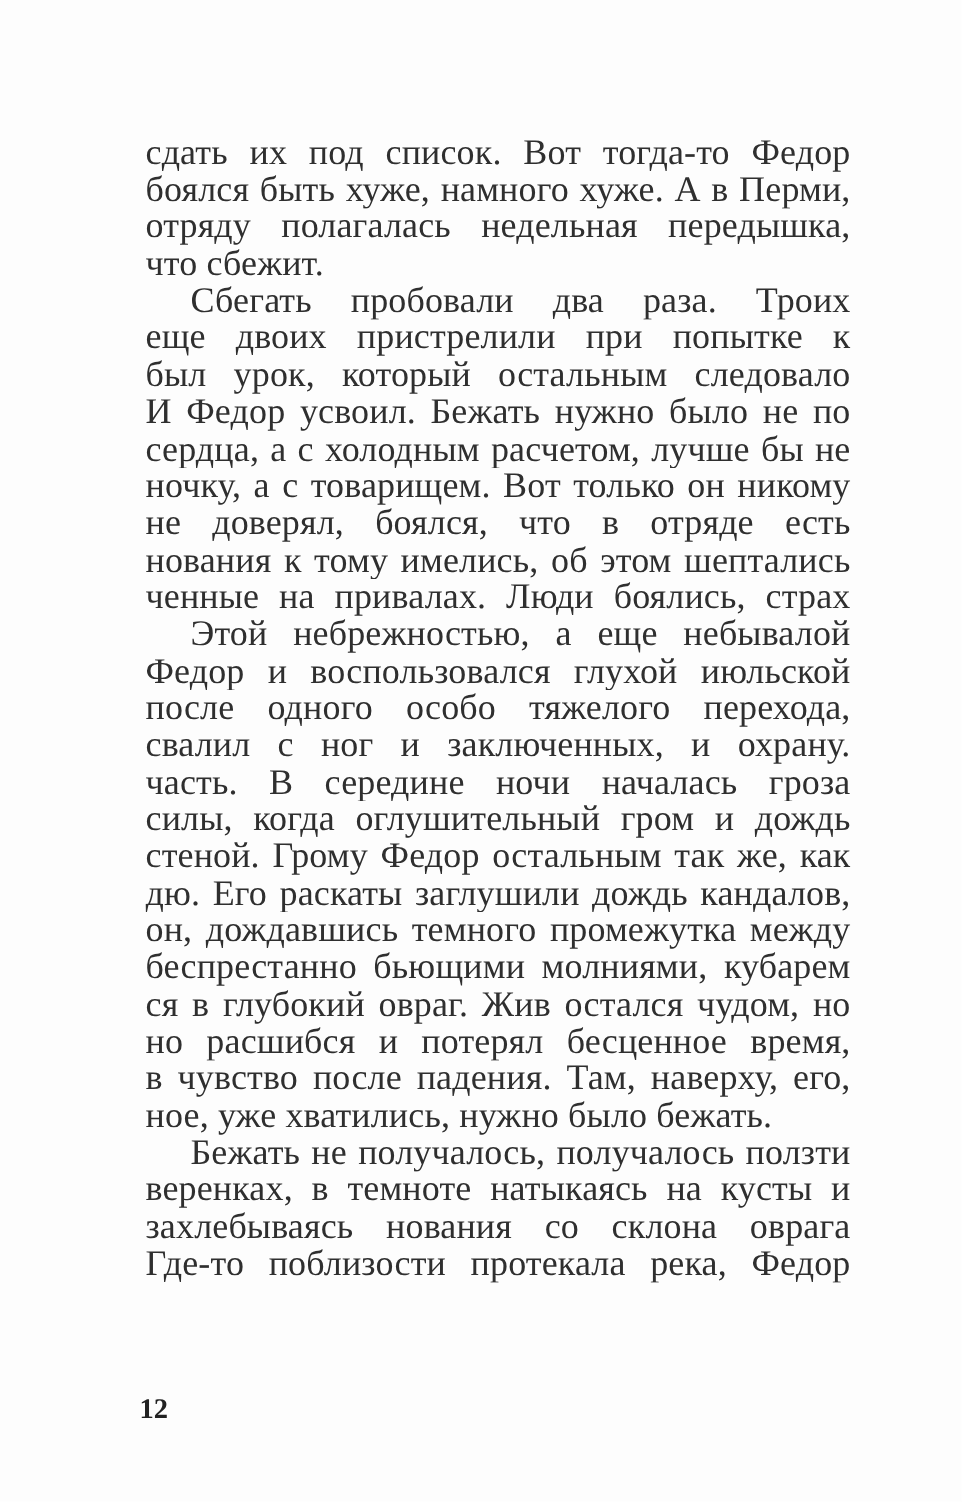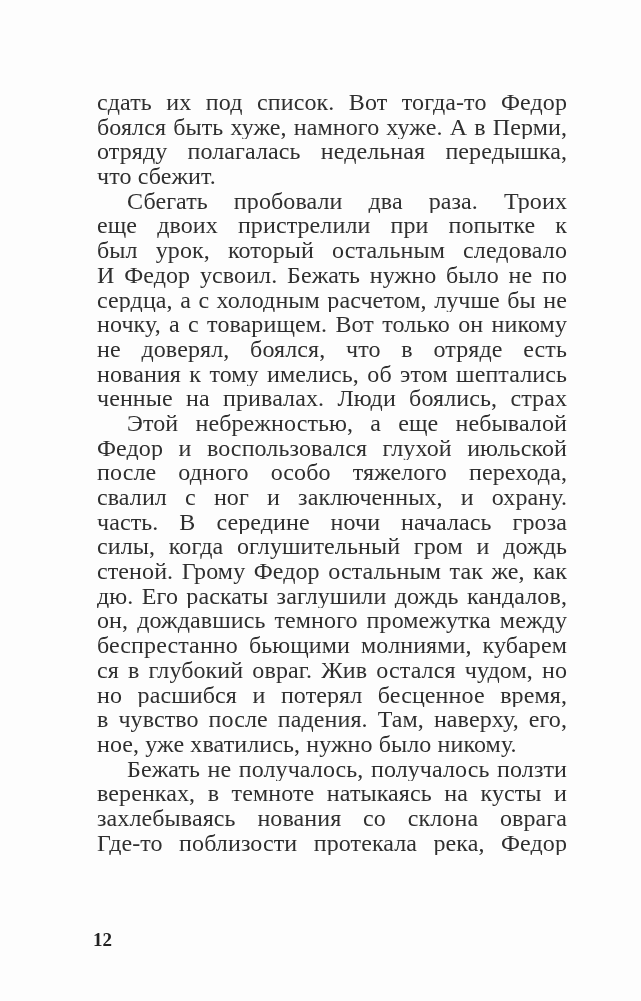--- a/index.html
+++ b/index.html
@@ -79,20 +79,20 @@
       <div class="text-line">свалил с ног и заключенных, и охрану. Большую ее</div>
       <div class="text-line">часть. В середине ночи началась гроза невиданной</div>
       <div class="text-line">силы, когда оглушительный гром и дождь сплошной</div>
       <div class="text-line">стеной. Грому Федор остальным так же, как и дож-</div>
       <div class="text-line">дю. Его раскаты заглушили дождь кандалов, когда</div>
       <div class="text-line">он, дождавшись темного промежутка между почти</div>
       <div class="text-line">беспрестанно бьющими молниями, кубарем скатил-</div>
       <div class="text-line">ся в глубокий овраг. Жив остался чудом, но силь-</div>
       <div class="text-line">но расшибся и потерял бесценное время, приходя</div>
       <div class="text-line">в чувство после падения. Там, наверху, его, навер-</div>
-      <div class="text-line last-left">ное, уже хватились, нужно было никому.</div>
+      <div class="text-line last-left">ное, уже хватились, нужно было бежать.</div>
       <div class="text-line indent">Бежать не получалось, получалось ползти на чет-</div>
       <div class="text-line">веренках, в темноте натыкаясь на кусты и деревья,</div>
       <div class="text-line">захлебываясь нования со склона оврага водой.</div>
       <div class="text-line">Где-то поблизости протекала река, Федор слышал</div>
     </div>
   <div class="page-number">12</div>
 </div>
 
 </body></html>

